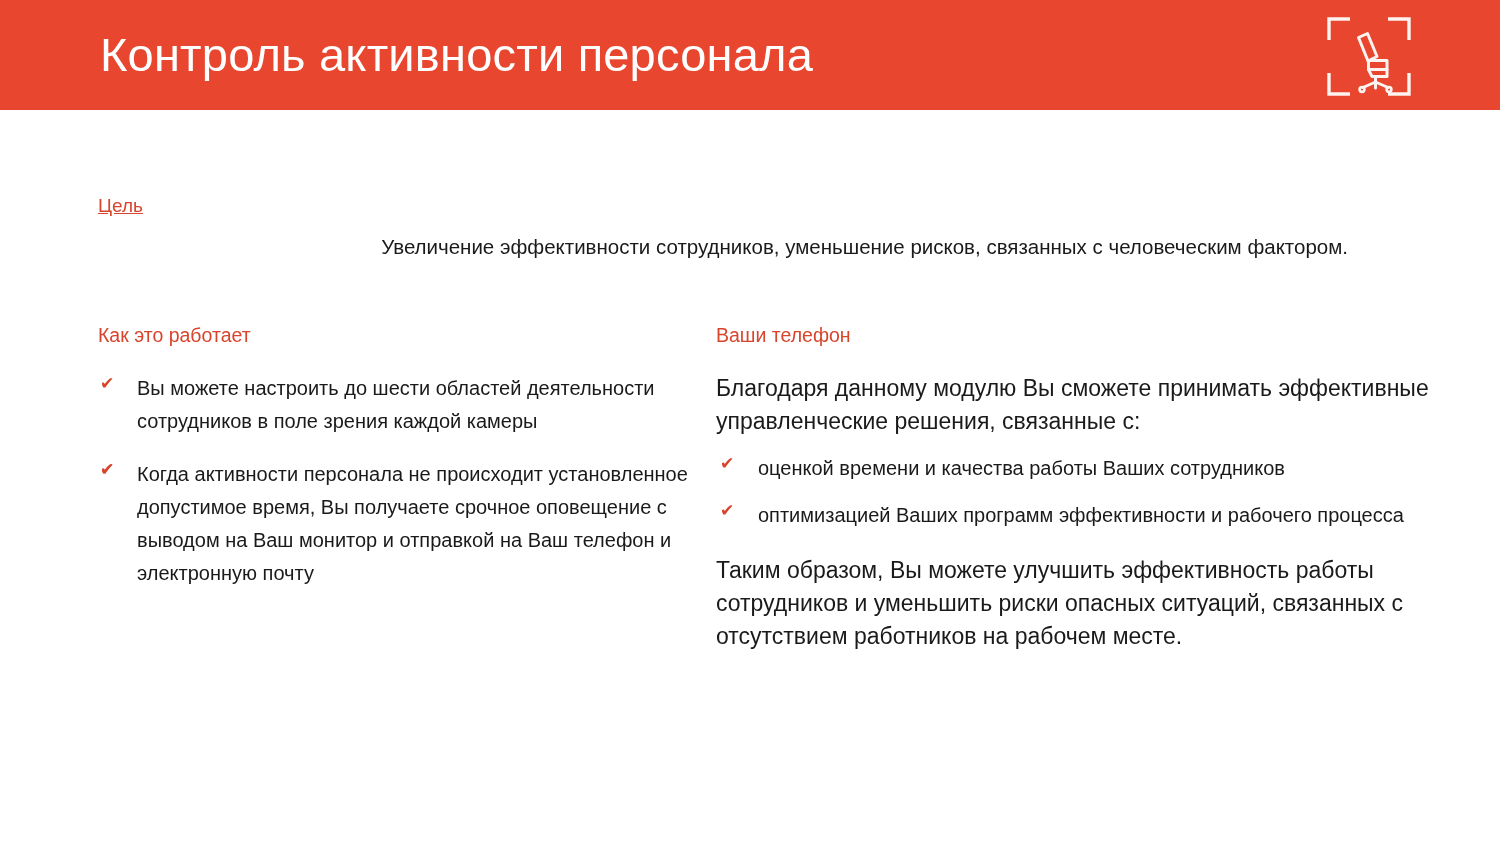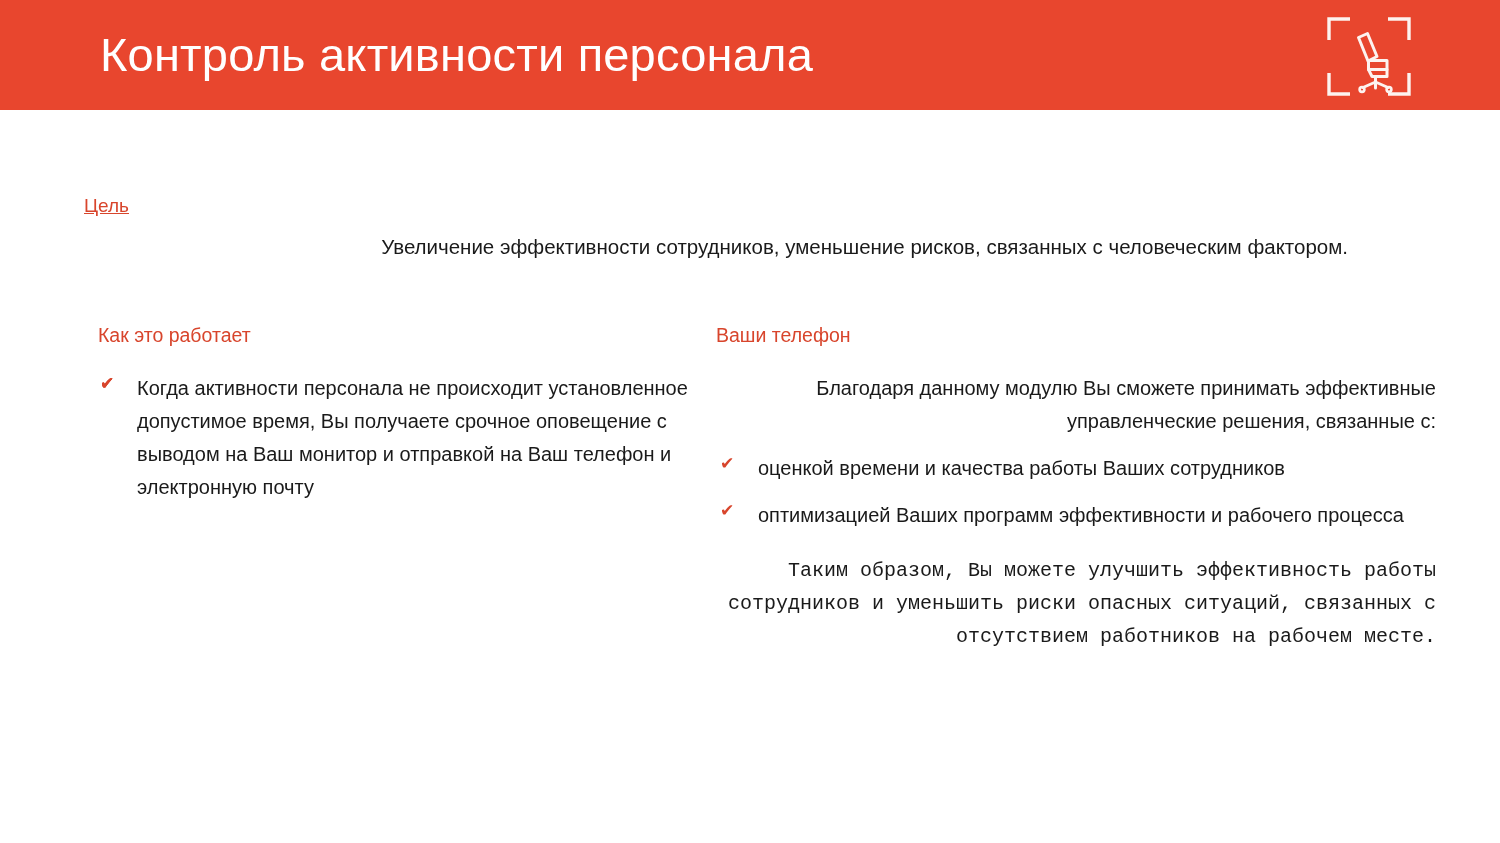--- a/index.html
+++ b/index.html
@@ -54,21 +54,21 @@
   }
   .banner-icon svg {
     display: block;
     width: 88px;
     height: 83px;
   }
 
   
   .goal-label {
     position: absolute;
-    left: 84px;
+    left: 98px;
     top: 193px;
     color: #D8452C;
     font-size: 19px;
     line-height: 26px;
     font-weight: normal;
     text-decoration: underline;
   }
   .goal-text {
     position: absolute;
     left: 98px;
@@ -92,28 +92,26 @@
   .col-heading {
     color: #D8452C;
     font-size: 19.5px;
     line-height: 26px;
     font-weight: normal;
     margin: 0 0 24px 0;
   }
 
   .para {
     color: #1a1a1a;
-    font-size: 20px;
+    font-size: 23px;
     line-height: 33px;
     margin: 0 0 4px 0;
-    text-align: right;
   }
   .para-bottom {
     margin-top: 22px;
-    font-family: Liberation Mono, monospace;
   }
 
   ul.bullets {
     list-style: none;
     margin: 0;
     padding: 0;
   }
   ul.bullets li {
     position: relative;
     padding-left: 39px;
@@ -187,20 +185,21 @@
 
   <div class="goal-label">Цель</div>
   <div class="goal-text">Увеличение эффективности сотрудников, уменьшение рисков, связанных с человеческим фактором.</div>
 
   <div class="col col-left">
     <div class="col-heading">Как это работает</div>
 
     <ul class="bullets">
       <li>
         <span class="check">✔</span>
+        <span>Вы можете настроить до шести областей деятельности сотрудников в поле зрения каждой камеры</span>
       </li>
       <li>
         <span class="check">✔</span>
       </li>
       <li>
         <span class="check">✔</span>
         <span>Когда активности персонала не происходит установленное допустимое время, Вы получаете срочное оповещение с выводом на Ваш монитор и отправкой на Ваш телефон и электронную почту</span>
       </li>
     </ul>
   </div>

